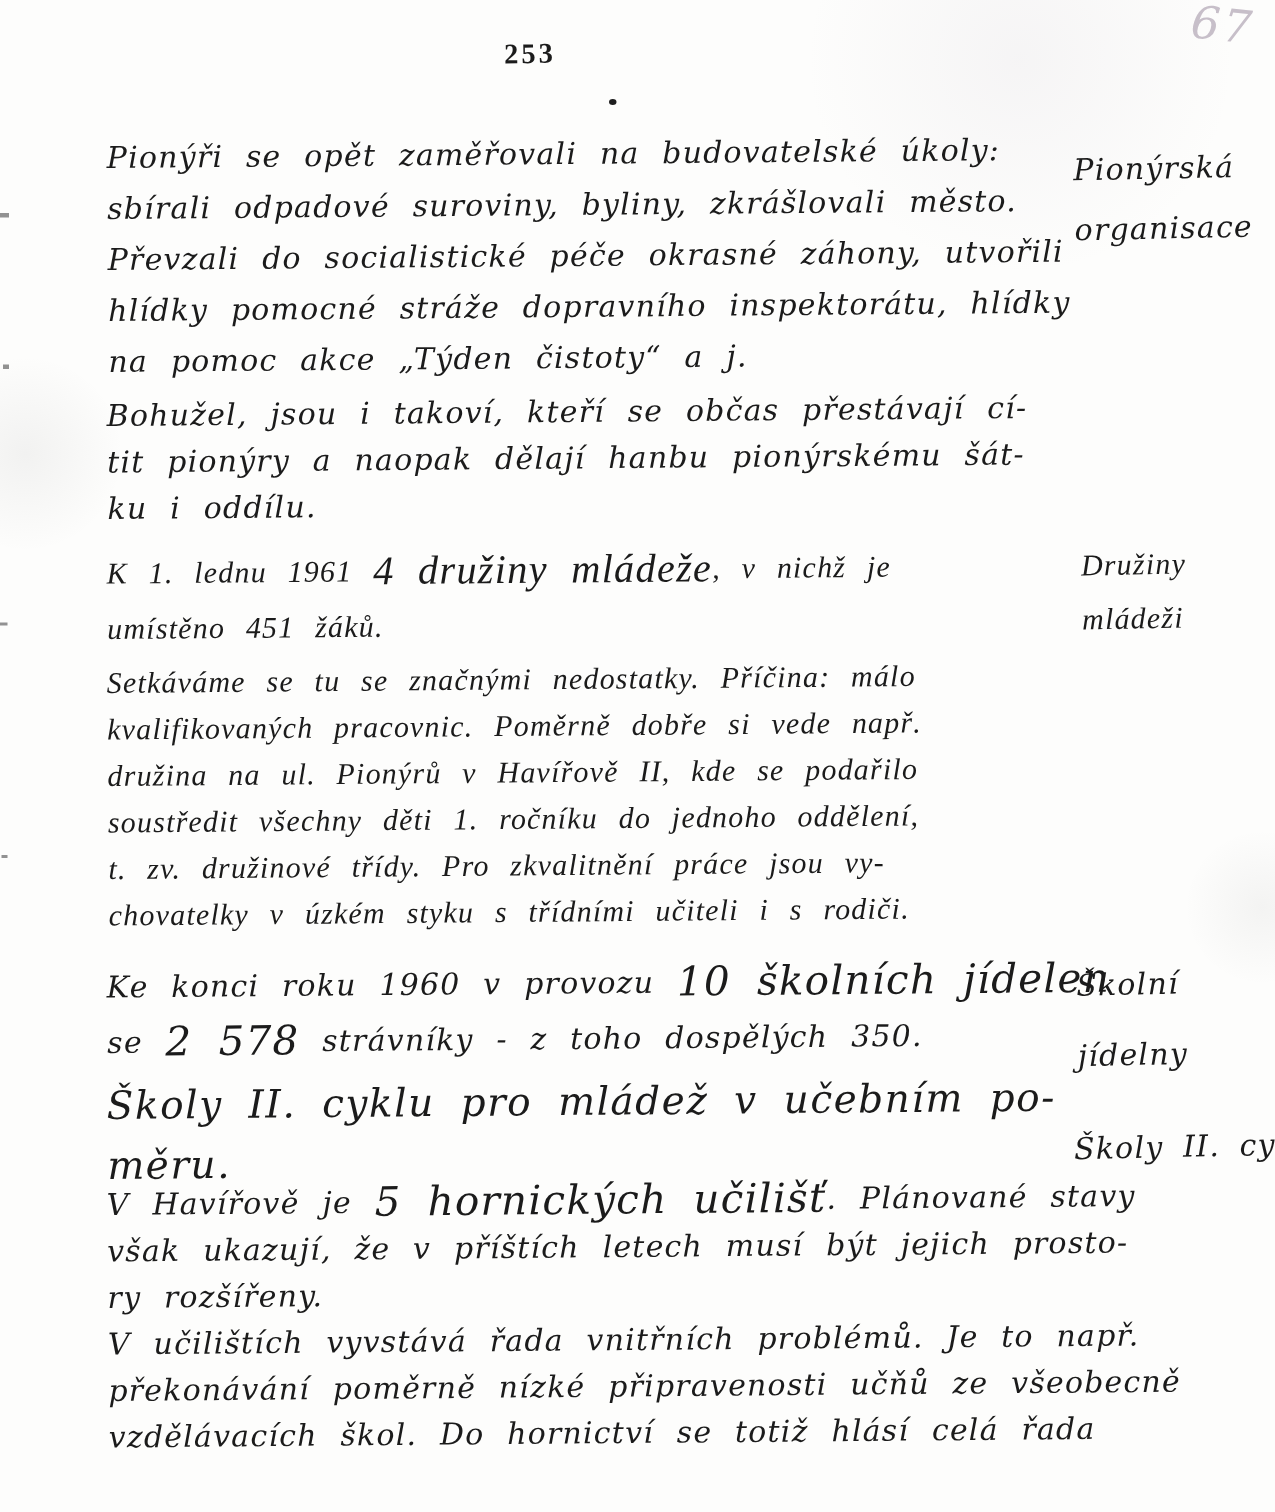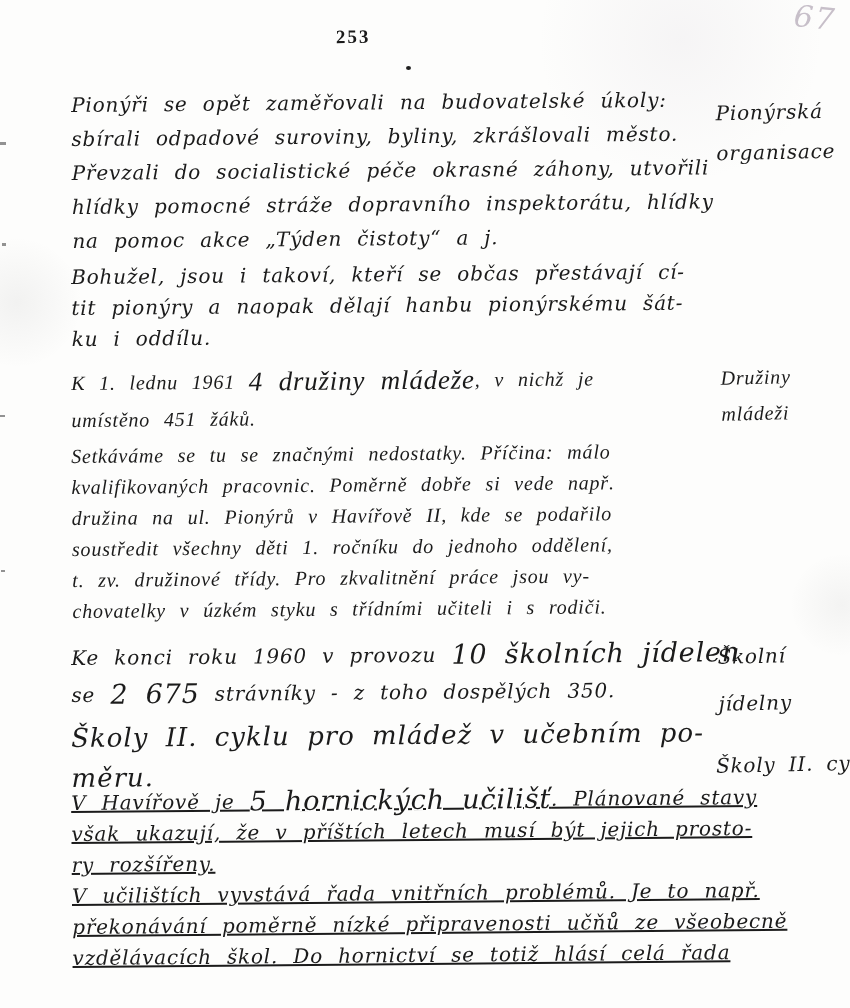--- a/index.html
+++ b/index.html
@@ -57,21 +57,21 @@
   .sec {
     position: absolute;
     left: 47px;
     width: 760px;
     margin-left: 24px;
   }
   .sec-a { top: 88px; }
   .sec-b { top: 365px; font-family: Liberation Serif, serif; }
   .sec-c { top: 640px; }
   .sec-d { top: 718px; }
-  .sec-e { top: 788px; text-decoration: underline; }
+  .sec-e { top: 788px; }
 
   .para {
     transform: rotate(-0.5deg);
     transform-origin: left top;
   }
   .line {
     font-style: italic;
     font-size: 20px;
     line-height: 31px;
     letter-spacing: 0.8px;
@@ -152,21 +152,21 @@
           <div class="line">chovatelky v úzkém styku s třídními učiteli i s rodiči.</div>
         </div>
         <div class="margin-note">
           <div class="mline">Družiny</div>
           <div class="mline">mládeži</div>
         </div>
       </section>
     <section class="sec sec-c">
         <div class="para">
           <div class="line"><span>Ke konci roku 1960 v provozu </span><span class="em">10 školních jídelen</span></div>
-          <div class="line"><span>se </span><span class="em">2 675</span><span> strávníky - z toho dospělých 350.</span></div>
+          <div class="line"><span>se </span><span class="em">2 578</span><span> strávníky - z toho dospělých 350.</span></div>
         </div>
         <div class="margin-note">
           <div class="mline">Školní</div>
           <div class="mline">jídelny</div>
         </div>
       </section>
     <section class="sec sec-d">
         <div class="para para-large">
           <div class="line">Školy II. cyklu pro mládež v učebním po-</div>
           <div class="line">měru.</div>

